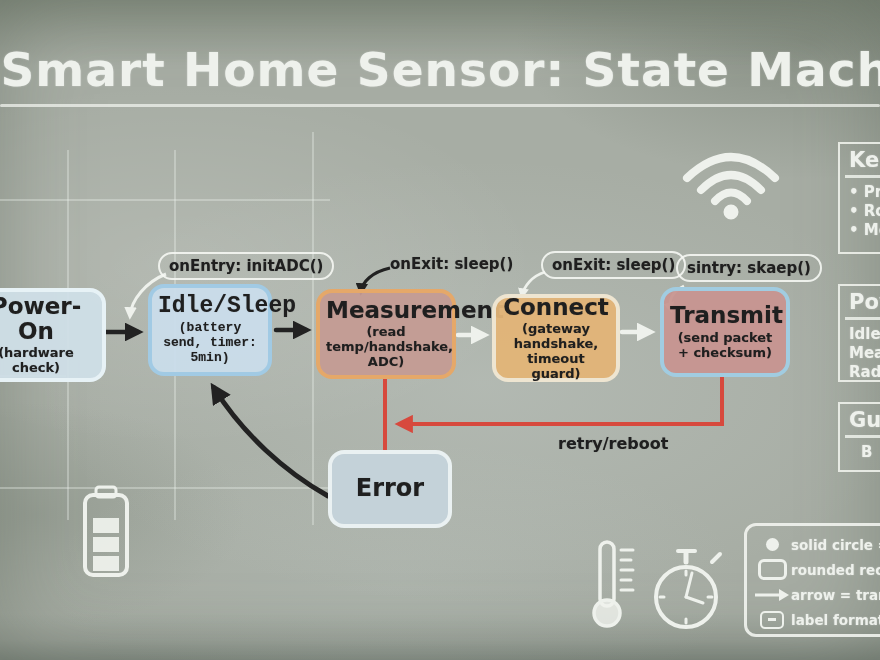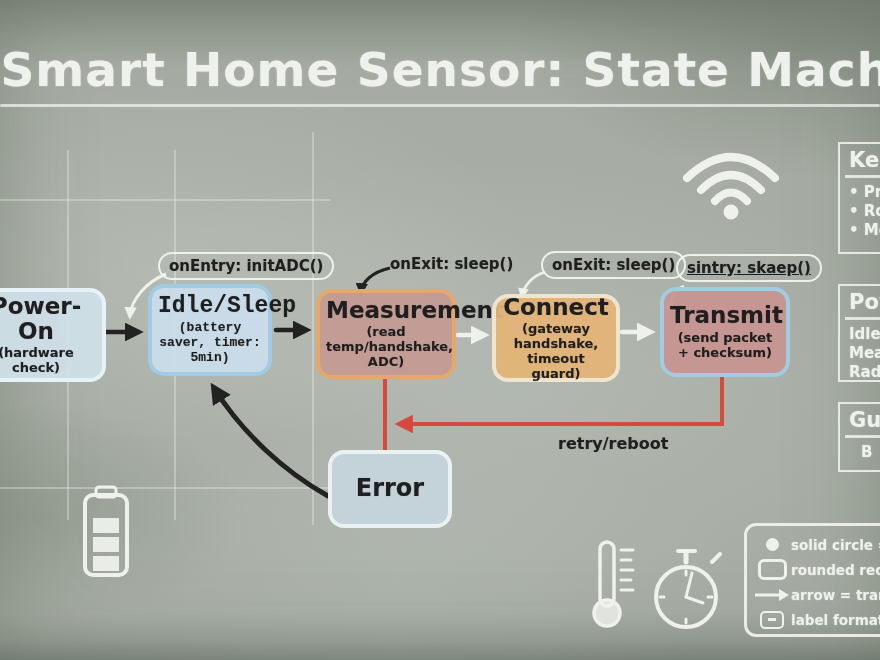--- a/index.html
+++ b/index.html
@@ -45,21 +45,21 @@
     border:4px solid rgba(238,243,244,.92);}
   #st-error .nm{font-size:24px;}
 
   
   .bubble{border:2.5px solid rgba(245,247,243,.9);border-radius:16px;font-size:15px;
     font-weight:bold;padding:3px 9px;white-space:nowrap;}
   .plain-label{font-size:15px;font-weight:bold;white-space:nowrap;}
   #ev-idle{left:158px;top:252px;}
   #ev-meas{left:390px;top:255px;}
   #ev-conn{left:541px;top:251px;}
-  #ev-trans{left:676px;top:254px;text-decoration:underline;}
+  #ev-trans{left:676px;top:254px;}
 
   #lbl-retry{left:558px;top:434px;font-size:16px;font-weight:bold;}
 
   
   .panel{box-sizing:border-box;border-left:2.5px solid rgba(243,246,240,.85);
     border-top:2.5px solid rgba(243,246,240,.85);border-bottom:2.5px solid rgba(243,246,240,.85);
     width:60px;padding:4px 0 0 9px;overflow:hidden;}
   .panel .hd{font-size:21px;font-weight:bold;white-space:nowrap;}
   .panel .ul{height:2.5px;background:rgba(243,246,240,.8);margin:3px 0 5px -4px;width:60px;}
   .panel .it{font-size:15px;font-weight:bold;line-height:19px;white-space:nowrap;}
@@ -169,21 +169,21 @@
 
   <div id="title" class="abs chalkwhite">T Smart Home Sensor: State Machine Diag</div>
   <div id="title-underline" class="abs"></div>
 
   <div id="st-power" class="abs state chalkblack">
     <div class="nm">Power-On</div>
     <div class="dt">(hardware check)</div>
   </div>
   <div id="st-idle" class="abs state chalkblack">
     <div class="nm">Idle/Sleep</div>
-    <div class="dt">(battery saver, timer: 5min)</div>
+    <div class="dt">(battery send, timer: 5min)</div>
   </div>
   <div id="st-meas" class="abs state chalkblack">
     <div class="nm">Measurement</div>
     <div class="dt">(read temp/handshake, ADC)</div>
   </div>
   <div id="st-trans" class="abs state chalkblack">
     <div class="nm">Transmit</div>
     <div class="dt">(send packet + checksum)</div>
   </div>
   <div id="st-conn" class="abs state chalkblack">

